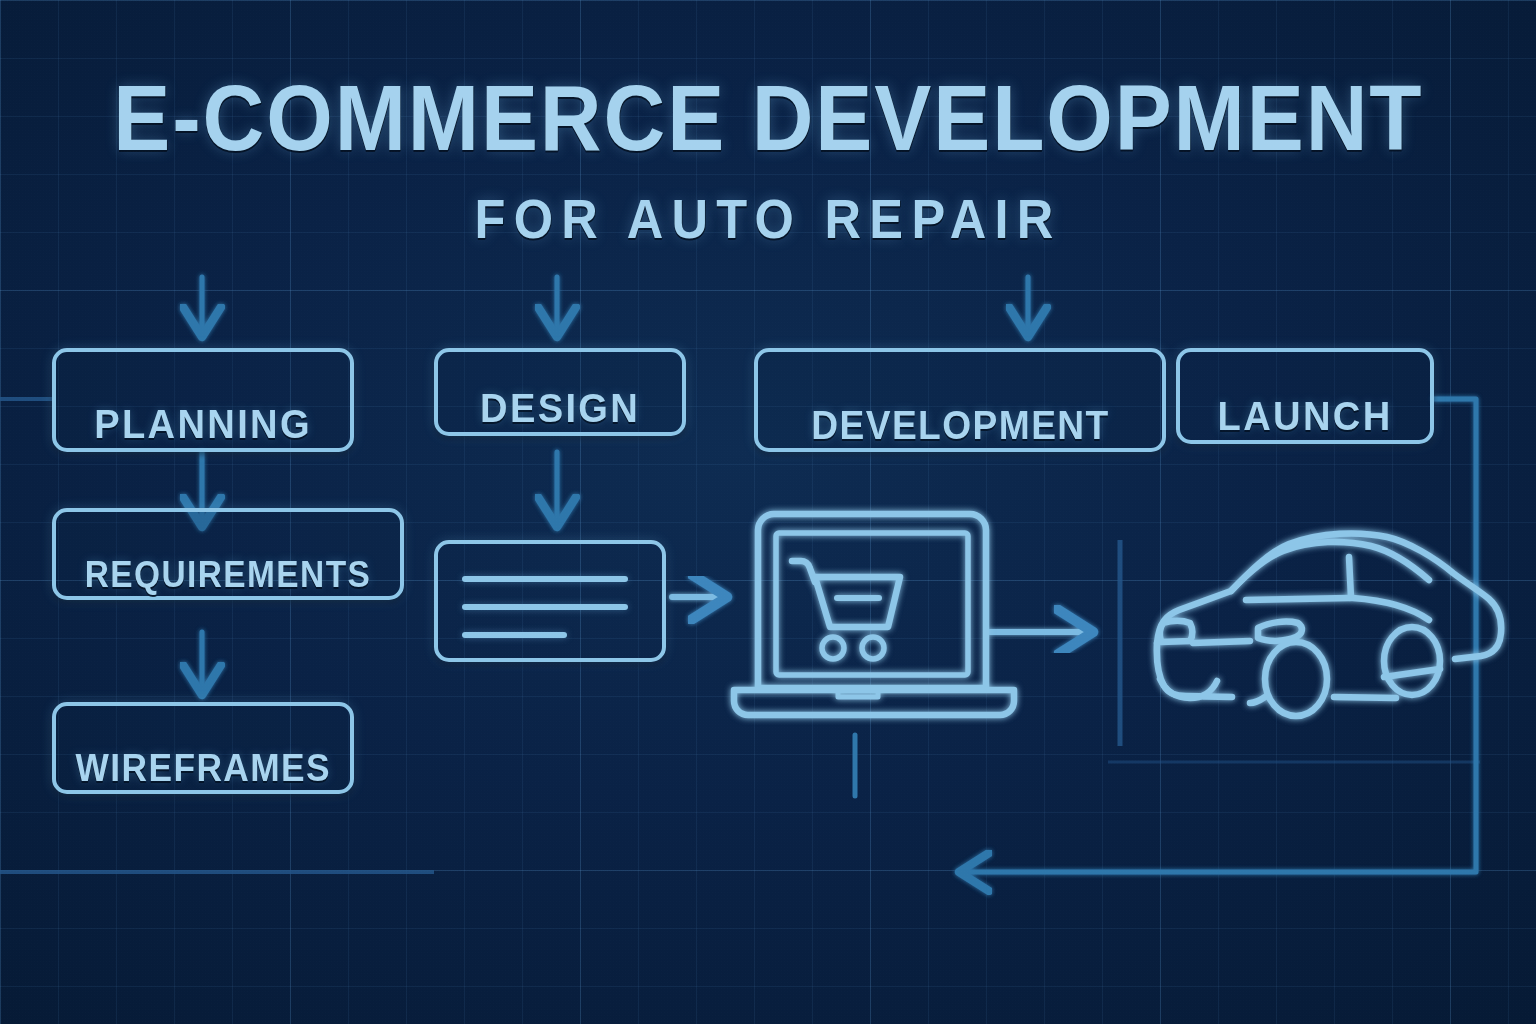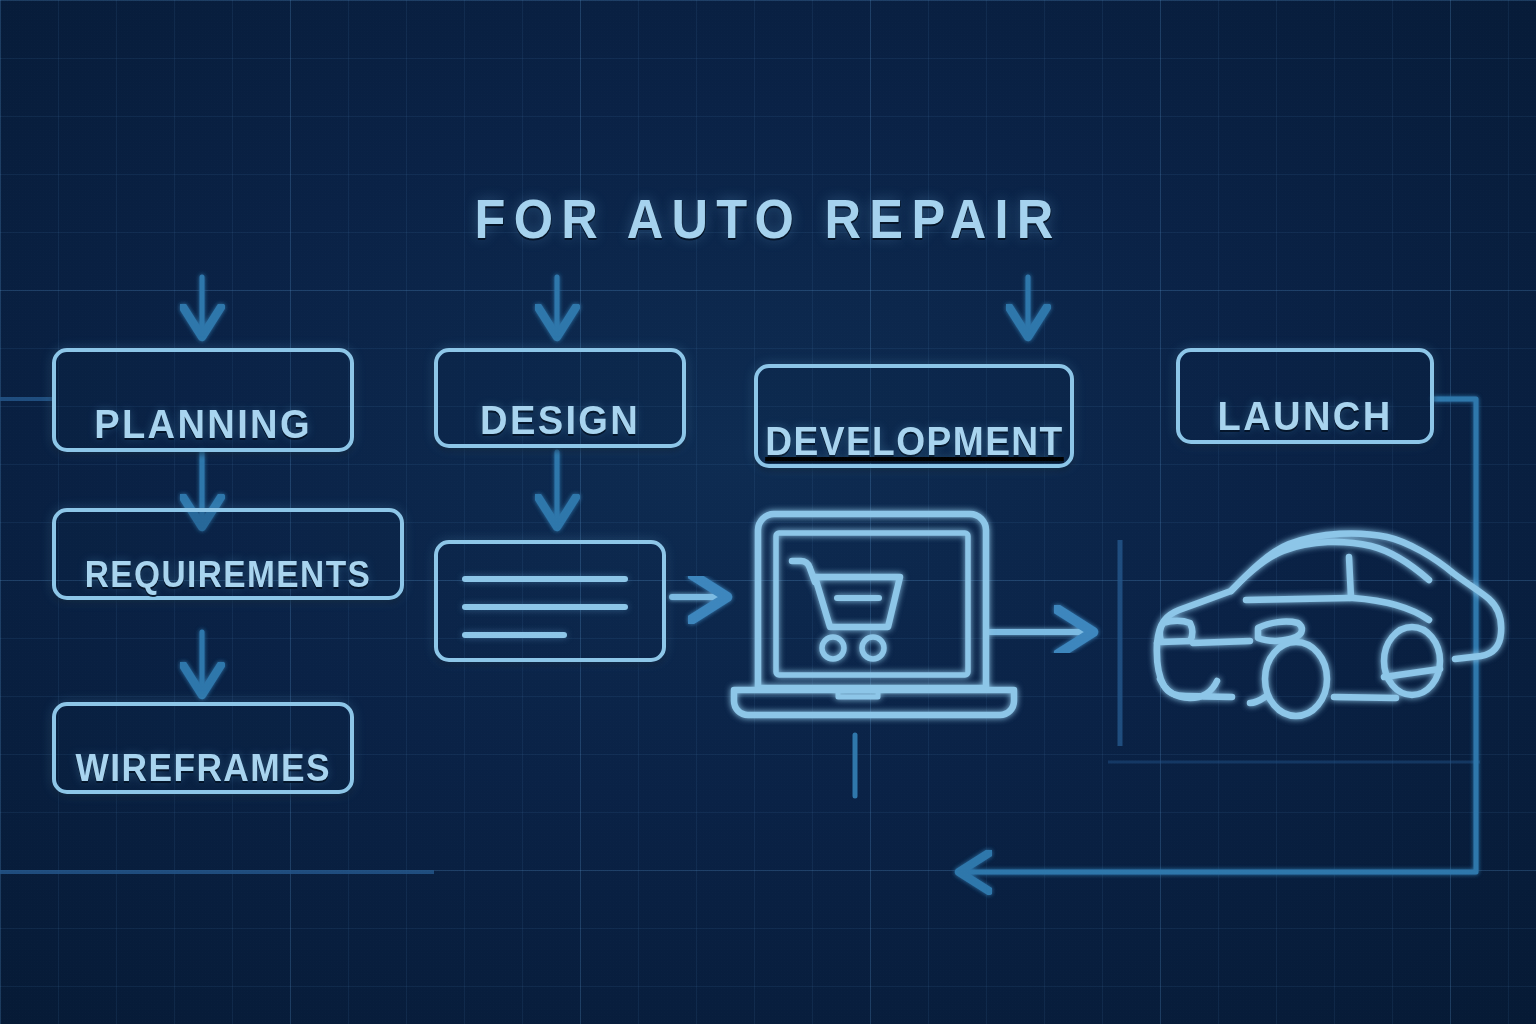--- a/index.html
+++ b/index.html
@@ -255,33 +255,36 @@
 
       <path d="M1163,623 c10,-3 19,-3 27,0 c3,6 3,13 0,18 l-29,1 c-2,-7 -2,-13 2,-19 z"></path>
 
       <path d="M1258,628 c12,-6 28,-8 40,-5 c6,4 5,11 -2,14 c-12,5 -28,5 -38,1 z"></path>
       <path d="M1193,643 l 57,-2"></path>
 
       <path d="M1160,679 c6,13 16,19 30,19 c12,0 22,-6 27,-17"></path>
     </g>
   </svg>
 
+  <div class="title-wrap" id="title">
+    <span class="hdr">E-COMMERCE DEVELOPMENT</span>
+  </div>
   <div class="title-wrap" id="subtitle">
     <span class="hdr">FOR AUTO REPAIR</span>
   </div>
 
   <div class="box" id="box-planning" style="left:52px;  top:348px; width:302px; height:104px;">
     <span class="label">PLANNING</span>
   </div>
 
-  <div class="box" id="box-design" style="left:434px; top:348px; width:252px; height:100px;">
+  <div class="box" id="box-design" style="left:434px; top:348px; width:252px; height:88px;">
     <span class="label">DESIGN</span>
   </div>
 
-  <div class="box" id="box-development" style="left:754px; top:364px; width:320px; height:104px;text-decoration:underline;">
+  <div class="box" id="box-development" style="left:754px; top:348px; width:412px; height:104px;">
     <span class="label">DEVELOPMENT</span>
   </div>
 
   <div class="box" id="box-launch" style="left:1176px; top:348px; width:258px; height:96px;">
     <span class="label">LAUNCH</span>
   </div>
 
   <div class="box" id="box-requirements" style="left:52px; top:508px; width:352px; height:92px;">
     <span class="label">REQUIREMENTS</span>
   </div>

